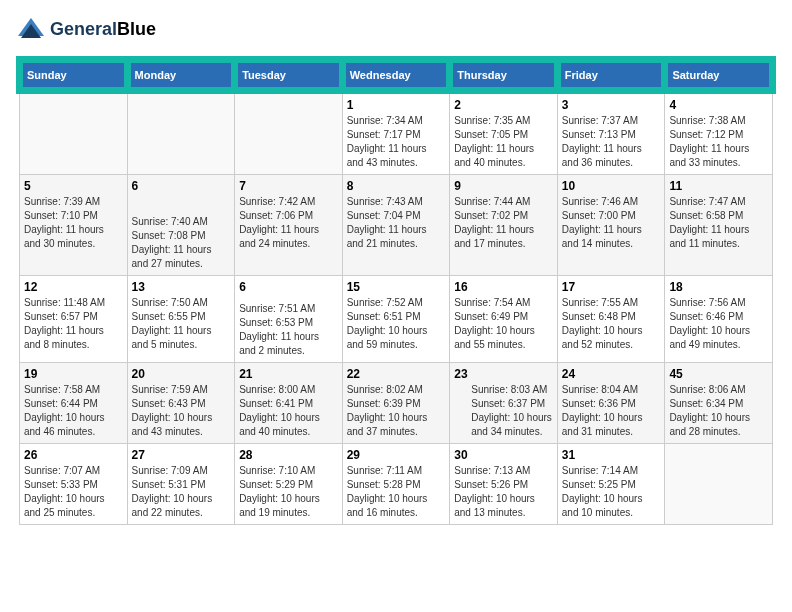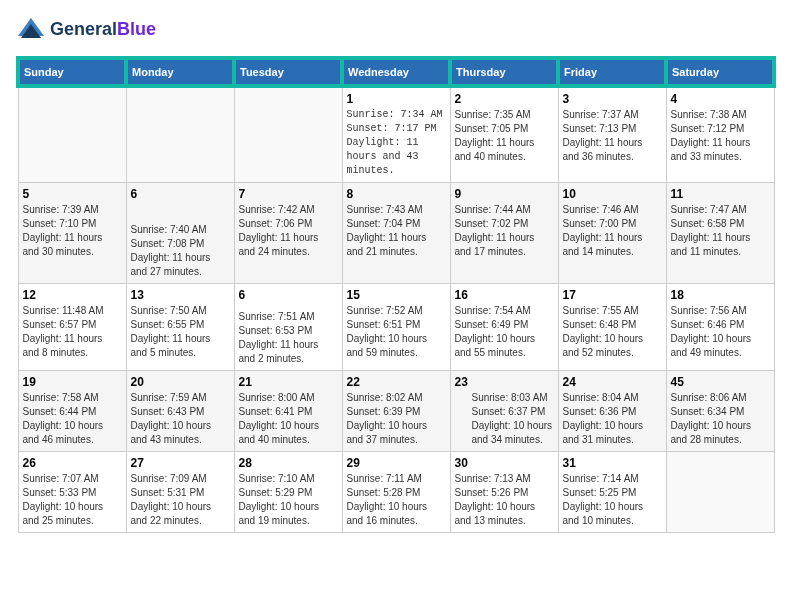--- a/index.html
+++ b/index.html
@@ -20,21 +20,21 @@
       display: flex;
       align-items: center;
     }
     .logo-text {
       font-size: 18px;
       font-weight: bold;
       color: #1a3a5c;
       line-height: 1.1;
     }
     .logo-text span {
-      color: #6d28d9;
+      color: #000000;
     }
     .logo-icon {
       width: 30px;
       height: 28px;
       margin-right: 4px;
     }
     .title-block {
       text-align: right;
     }
     .month-title {
@@ -52,21 +52,21 @@
       font-size: 10.5px;
     }
     thead tr {
       background-color: #2a6db5;
       color: #fff;
     }
     thead th {
       padding: 6px 4px;
       text-align: left;
       font-weight: bold;
-      border: 4px solid #14b8a6;
+      border: 7px solid #14b8a6;
       font-size: 11px;
     }
     tbody td {
       vertical-align: top;
       border: 1px solid #ccc;
       padding: 4px;
       width: 14.28%;
       min-height: 80px;
       background: #fff;
     }
@@ -119,21 +119,21 @@
         <th>Saturday</th>
       </tr>
   </thead>
   <tbody>
   <tr>
         <td class="empty-cell"></td>
         <td class="empty-cell"></td>
         <td class="empty-cell"></td>
         <td>
           <span class="day-num">1</span>
-          <div class="day-info" style="white-space: pre-line; font-family: Liberation Mono, monospace;">Sunrise: 7:34 AM
+          <div class="day-info" style="white-space: pre-line;">Sunrise: 7:34 AM
 Sunset: 7:17 PM
 Daylight: 11 hours and 43 minutes.</div>
         </td>
         <td>
           <span class="day-num">2</span>
           <div class="day-info" style="white-space: pre-line;">Sunrise: 7:35 AM
 Sunset: 7:05 PM
 Daylight: 11 hours and 40 minutes.</div>
         </td>
         <td>

